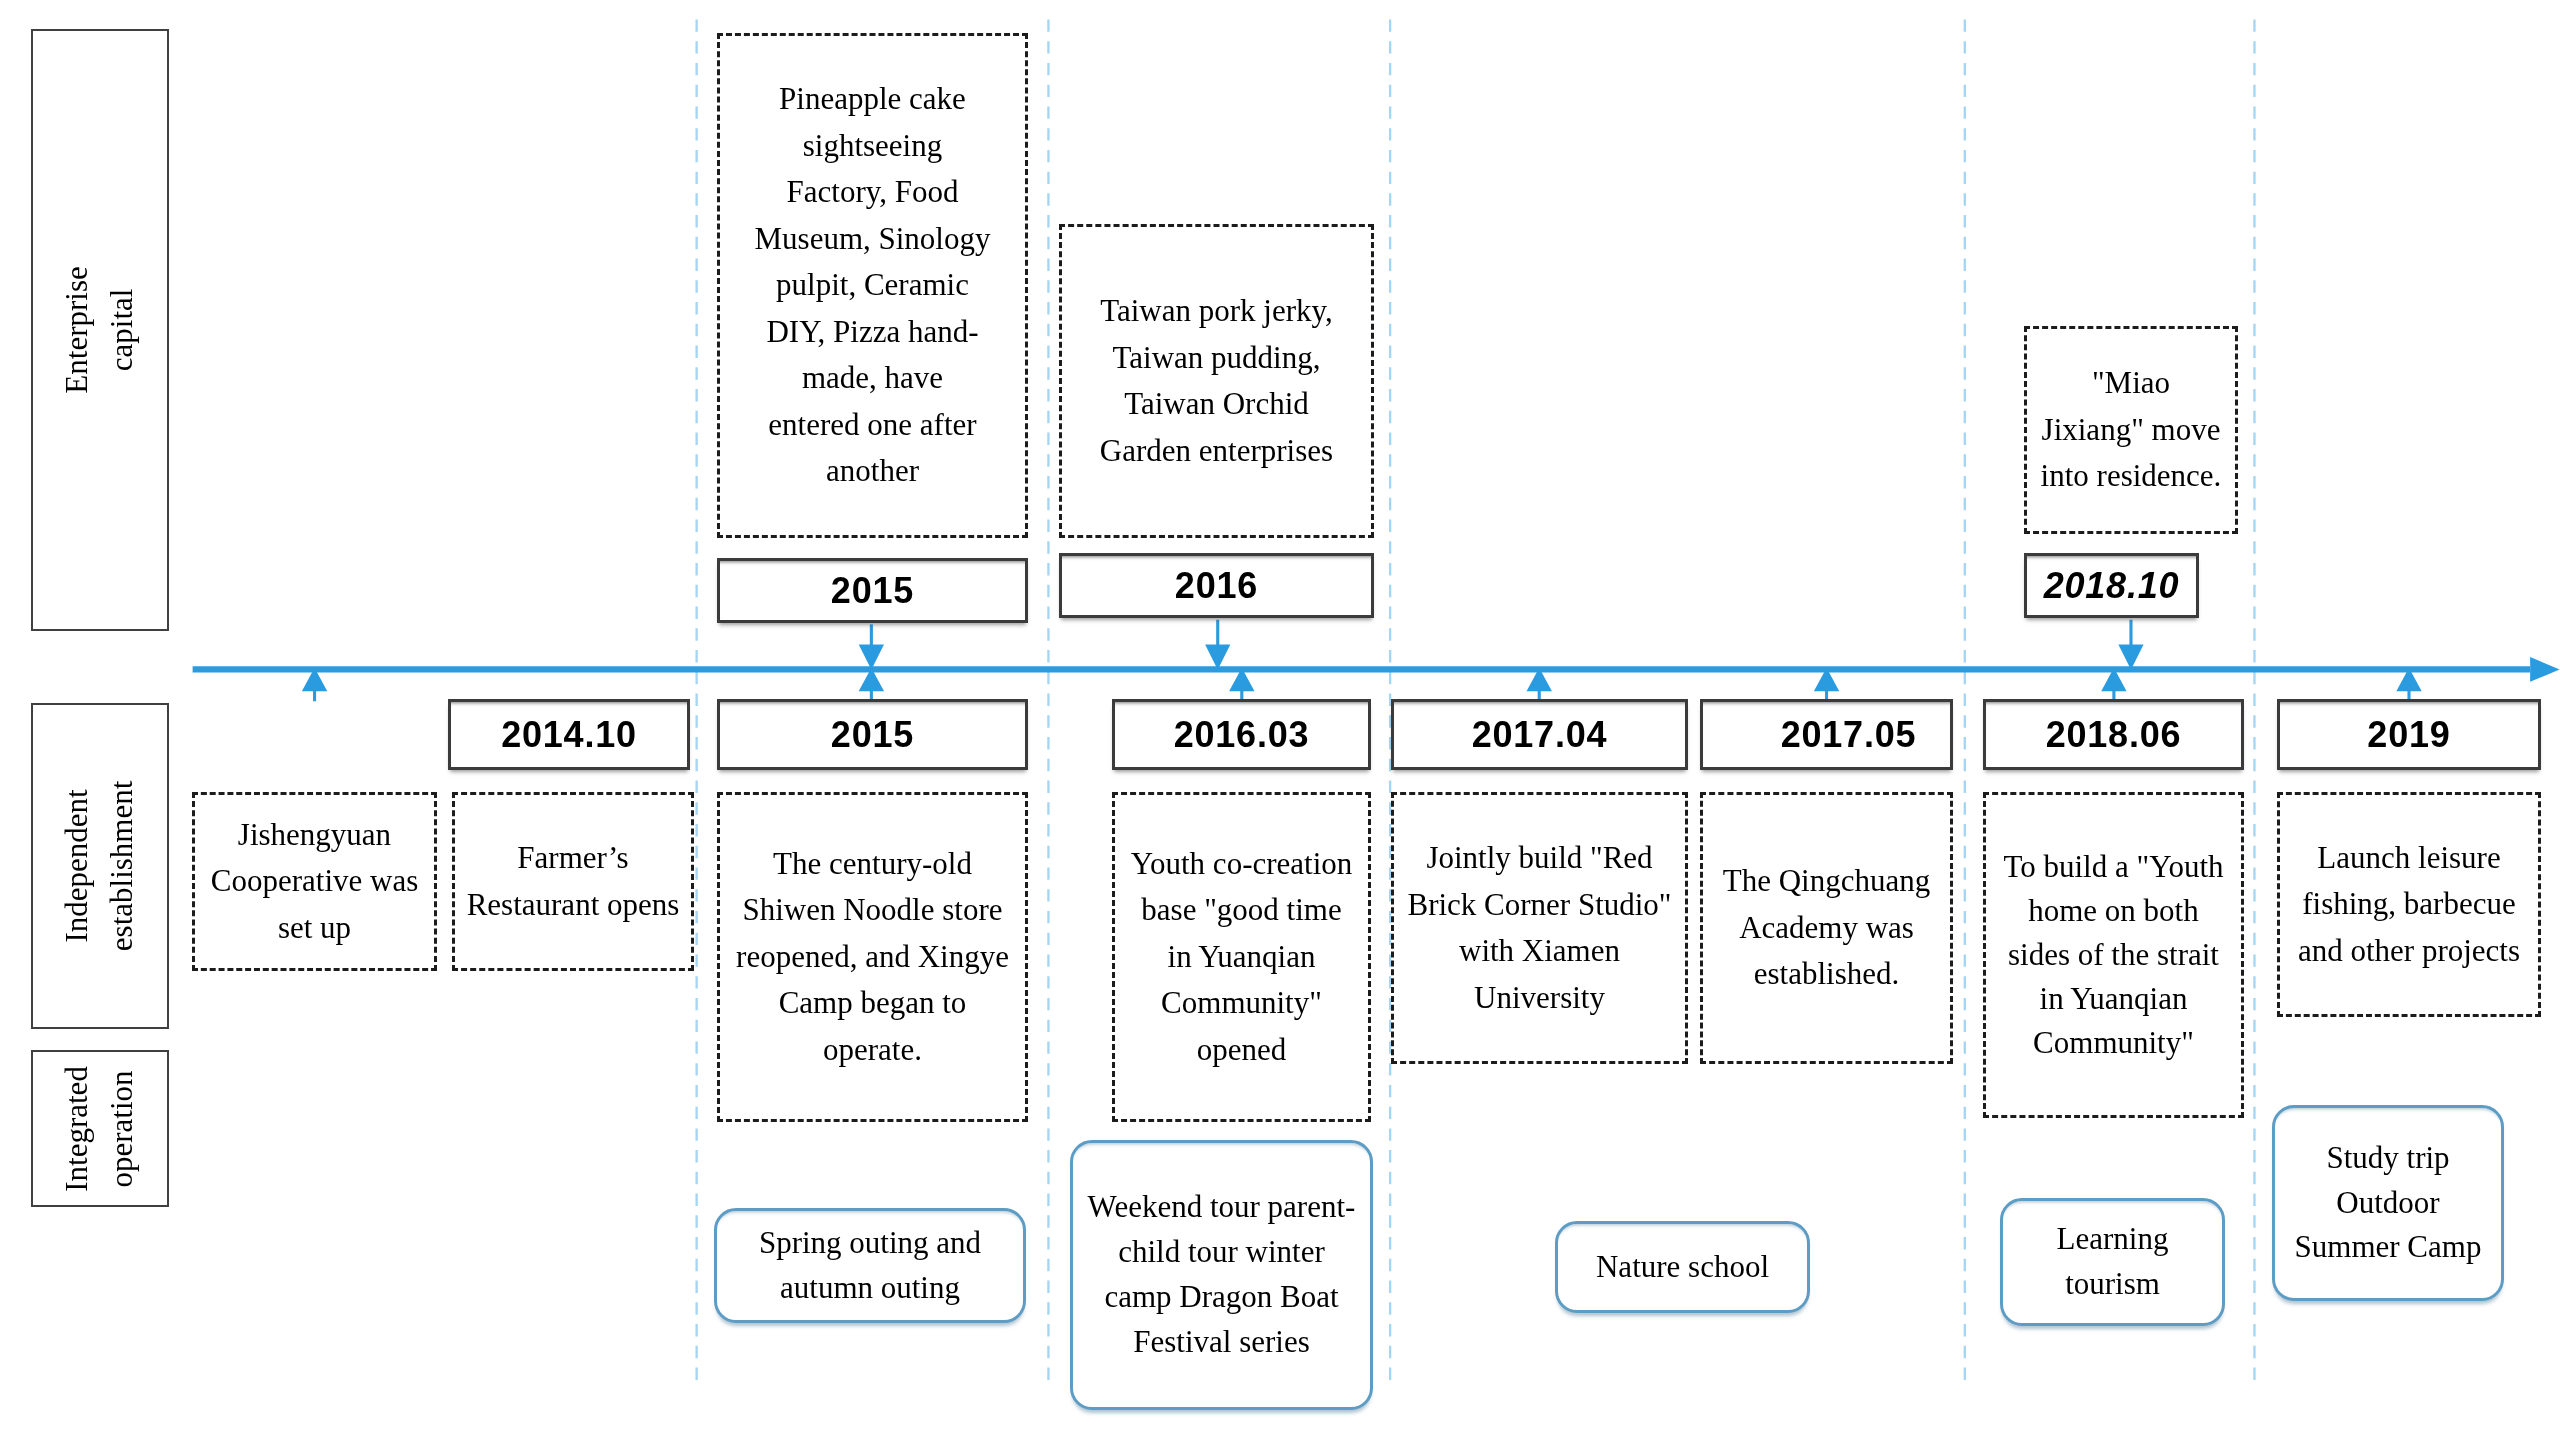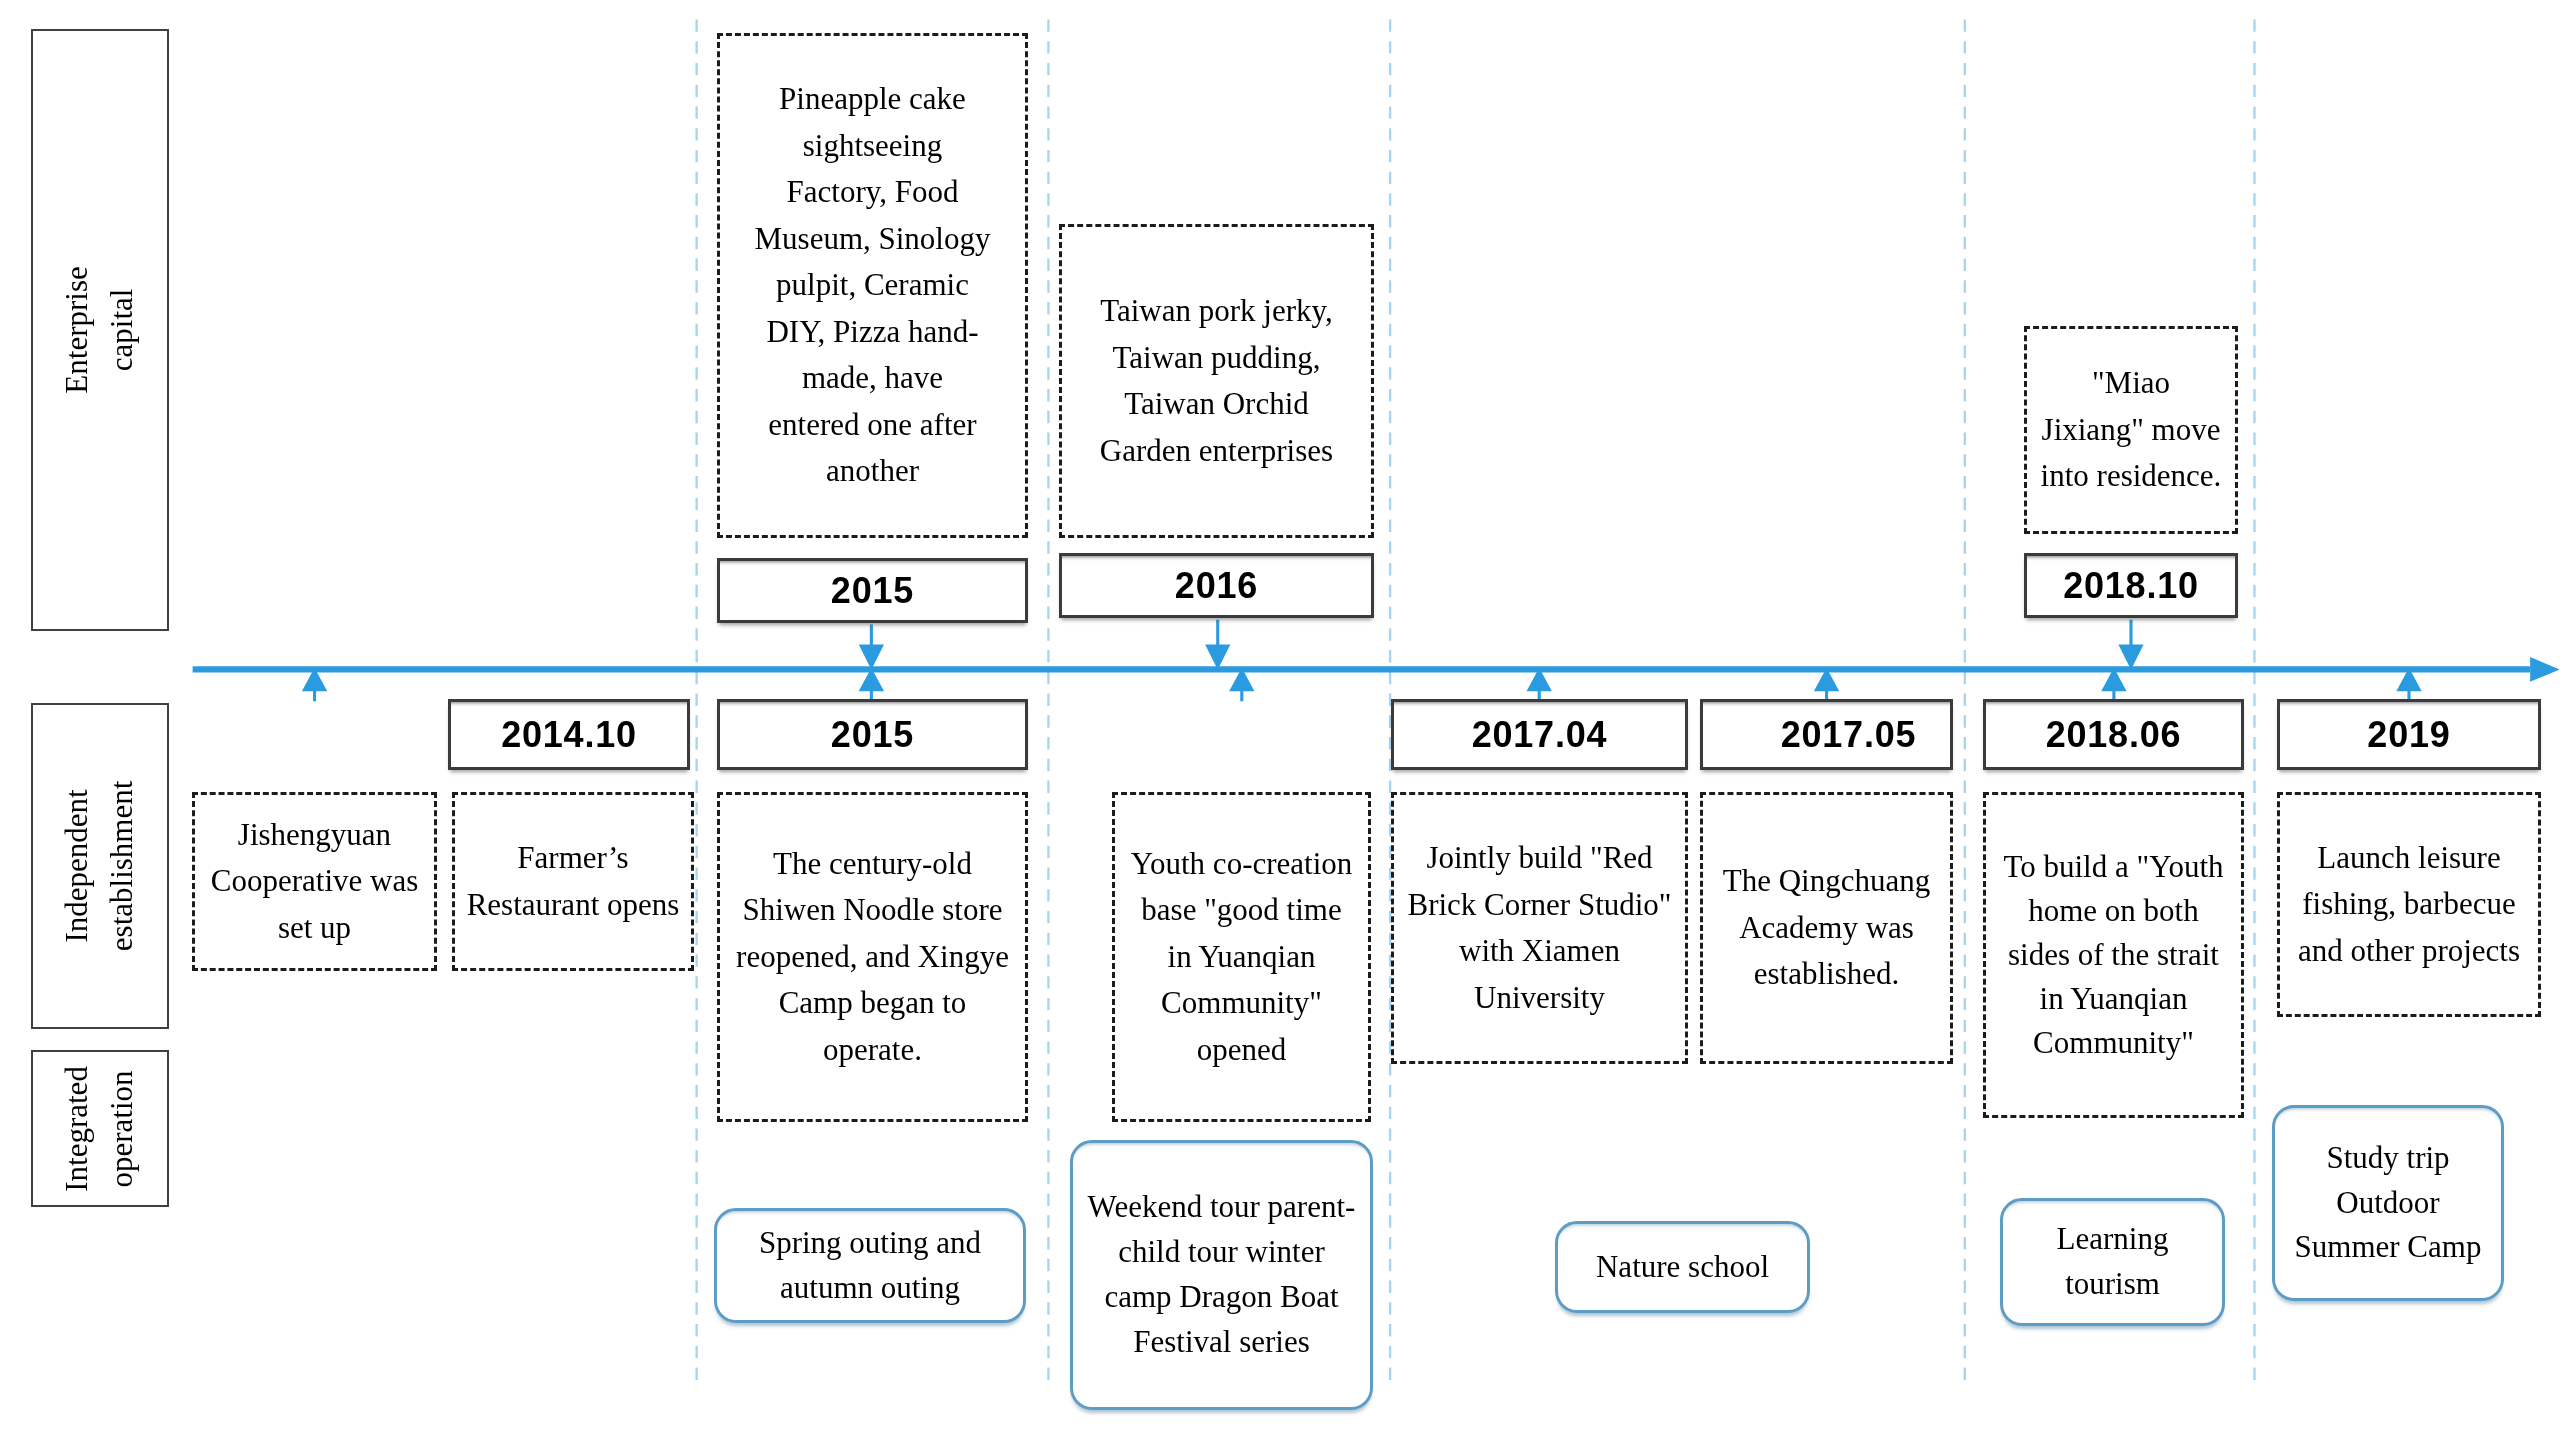--- a/index.html
+++ b/index.html
@@ -99,24 +99,25 @@
     <div class="rot" style="width:217px;">Integrated operation</div>
   </div>
 
   <div class="box dashed" style="left:717px;top:33px;width:311px;height:505px;padding:4.7px 34px;">Pineapple cake sightseeing Factory, Food Museum, Sinology pulpit, Ceramic DIY, Pizza hand-made, have entered one after another</div>
   <div class="box date" style="left:717px;top:558px;width:311px;height:65px;">2015</div>
 
   <div class="box dashed" style="left:1059px;top:224px;width:315px;height:314px;padding:4.7px 31px;">Taiwan pork jerky, Taiwan pudding, Taiwan Orchid Garden enterprises</div>
   <div class="box date" style="left:1059px;top:553px;width:315px;height:65px;">2016</div>
 
   <div class="box dashed" style="left:2024px;top:326px;width:214px;height:208px;">"Miao Jixiang" move into residence.</div>
-  <div class="box date" style="left:2024px;top:553px;width:214px;height:65px;">2018.10</div>
+  <div class="box date" style="left:2024px;top:553px;width:175px;height:65px;font-style:italic;">2018.10</div>
 
   <div class="box date" style="left:448px;top:699px;width:242px;height:71px;">2014.10</div>
   <div class="box date" style="left:717px;top:699px;width:311px;height:71px;">2015</div>
+  <div class="box date" style="left:1112px;top:699px;width:259px;height:71px;">2016.03</div>
   <div class="box date" style="left:1391px;top:699px;width:297px;height:71px;">2017.04</div>
   <div class="box date" style="left:1700px;top:699px;width:253px;height:71px;padding-left:44px;">2017.05</div>
   <div class="box date" style="left:1983px;top:699px;width:261px;height:71px;">2018.06</div>
   <div class="box date" style="left:2277px;top:699px;width:264px;height:71px;">2019</div>
 
   <div class="box dashed" style="left:192px;top:792px;width:245px;height:179px;">Jishengyuan Cooperative was set up</div>
   <div class="box dashed" style="left:452px;top:792px;width:242px;height:179px;">Farmer’s Restaurant opens</div>
   <div class="box dashed" style="left:717px;top:792px;width:311px;height:330px;">The century-old Shiwen Noodle store reopened, and Xingye Camp began to operate.</div>
   <div class="box dashed" style="left:1112px;top:792px;width:259px;height:330px;">Youth co-creation base "good time in Yuanqian Community" opened</div>
   <div class="box dashed" style="left:1391px;top:792px;width:297px;height:272px;">Jointly build "Red Brick Corner Studio" with Xiamen University</div>

